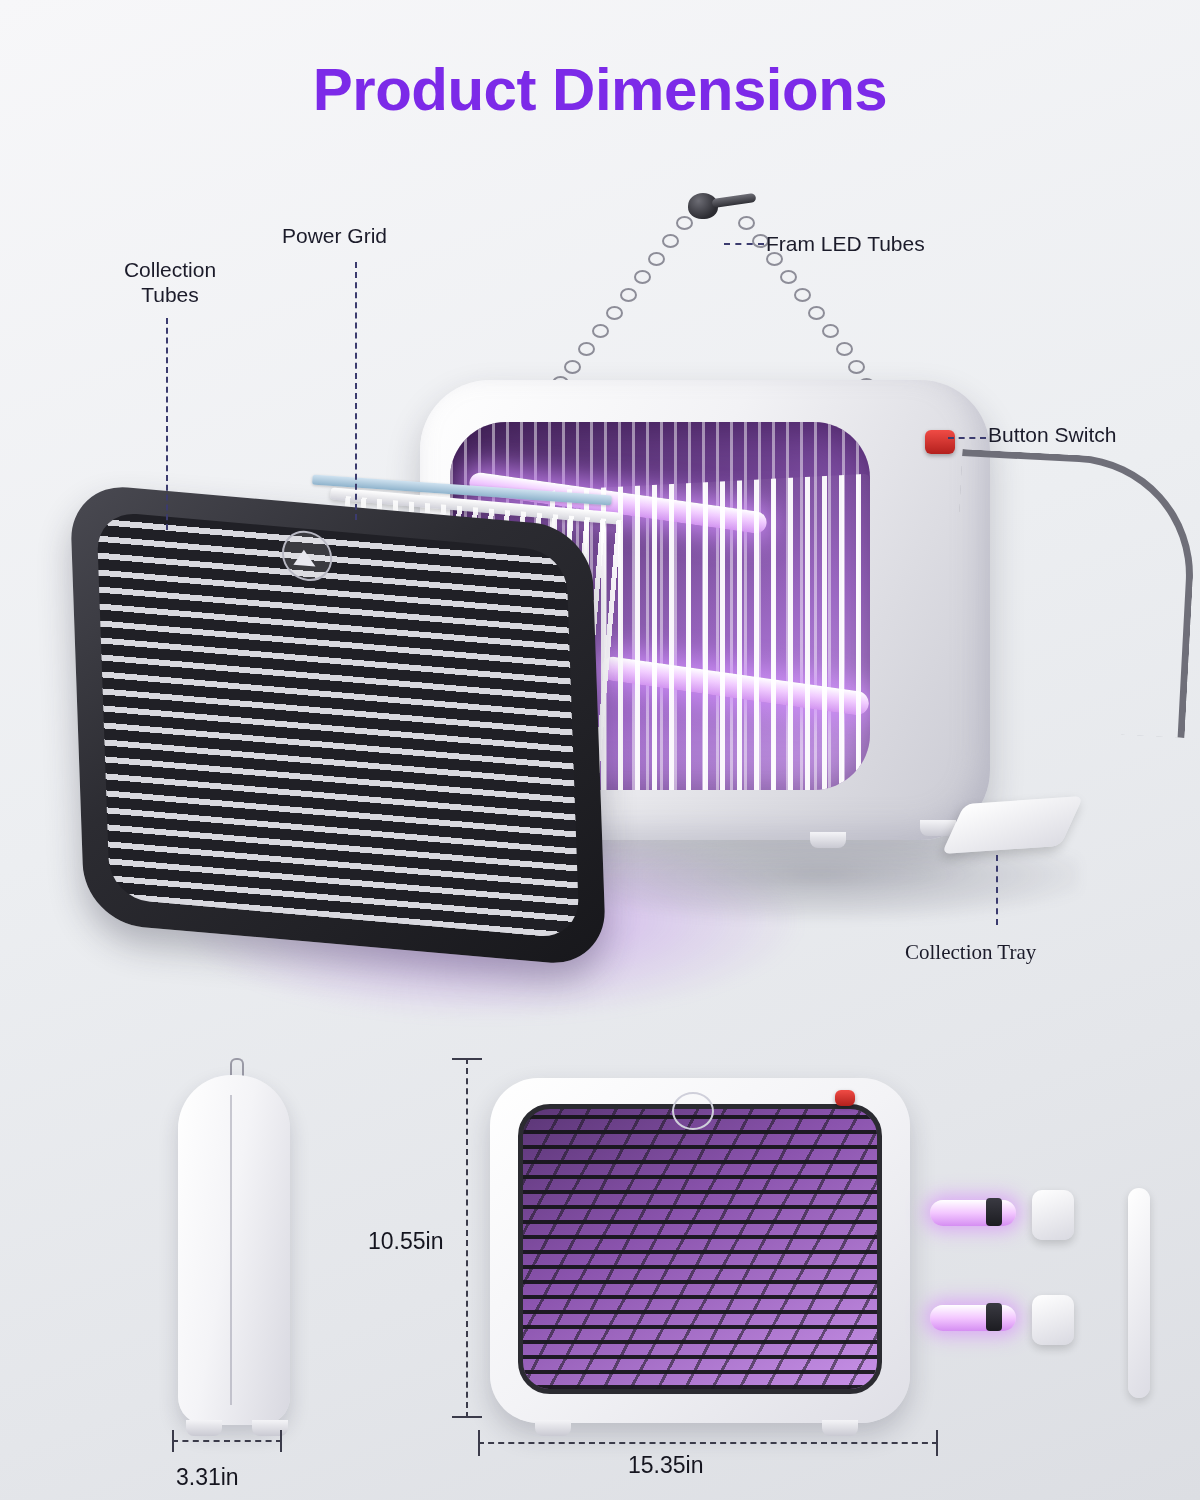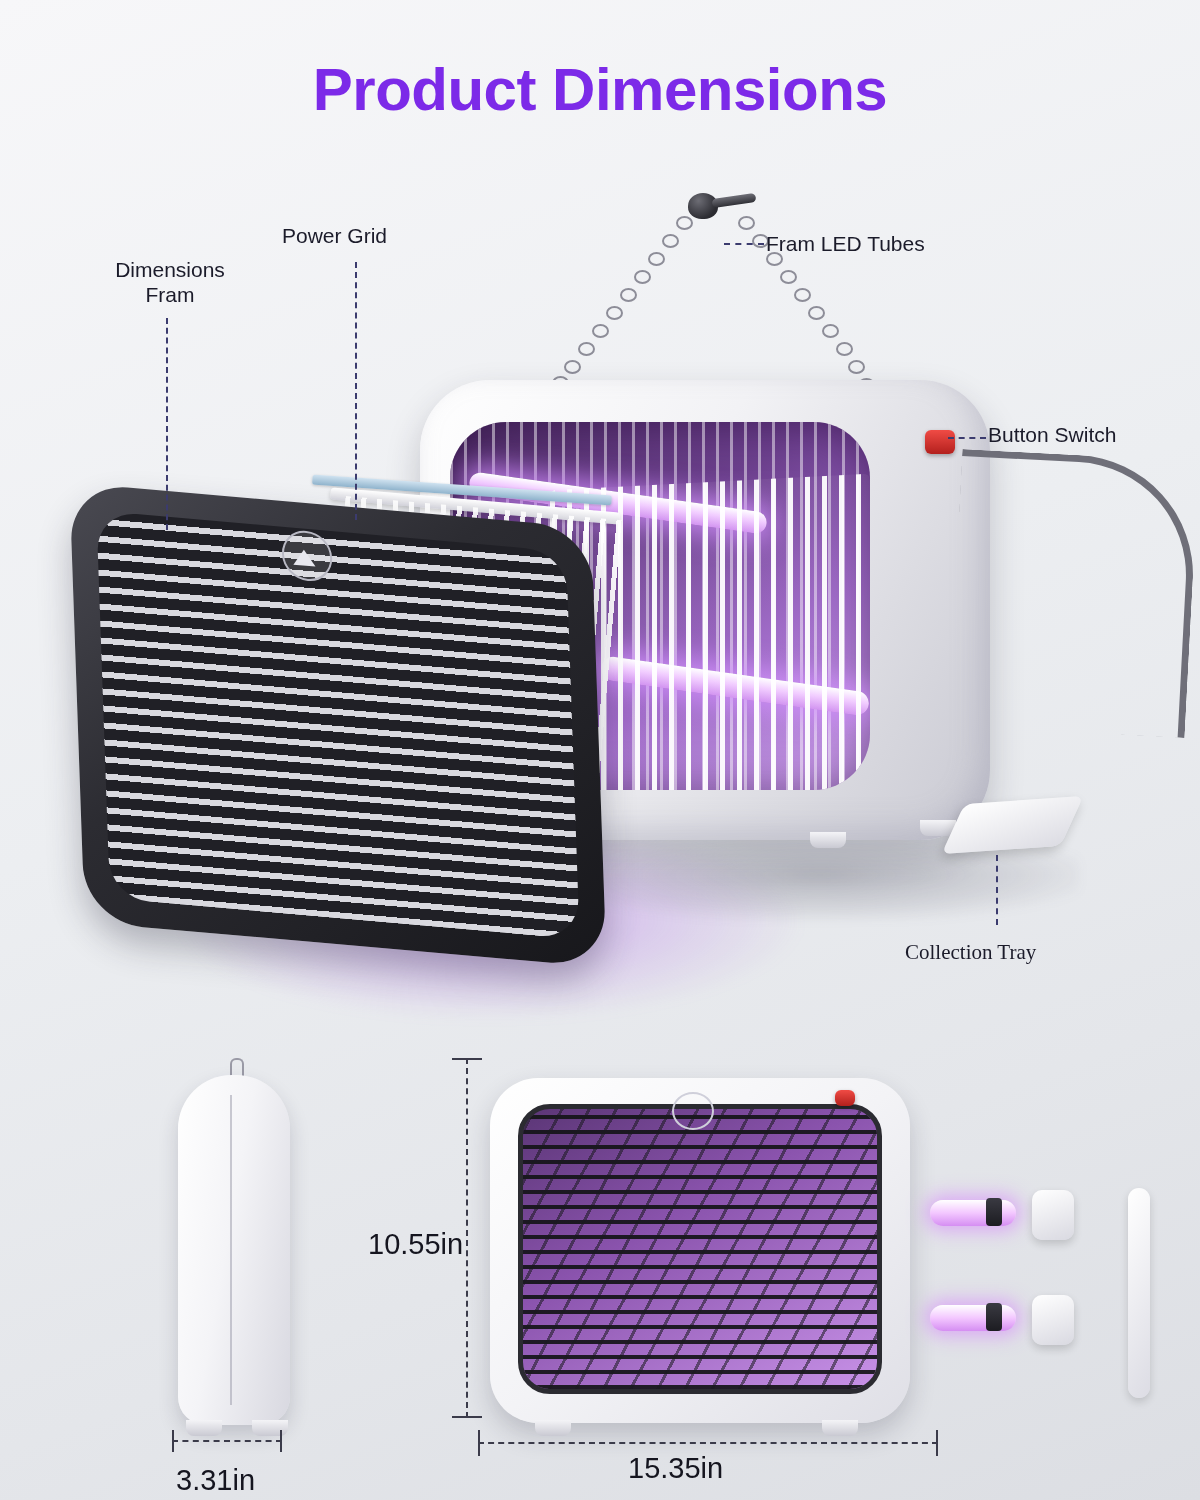--- a/index.html
+++ b/index.html
@@ -396,21 +396,21 @@
   .dim-h {
     position: absolute;
     border-top: 2px dashed #3b3b4a;
   }
   .dim-tick {
     position: absolute;
     background: #3b3b4a;
   }
   .dim-text {
     position: absolute;
-    font-size: 29px;
+    font-size: 23px;
     color: #15151f;
     white-space: nowrap;
   }
 </style>
 </head>
 <body>
 
 <div class="page">
 
   <div class="title">Product Dimensions</div>
@@ -477,22 +477,22 @@
 
     <div class="frame">
       <div class="frame-inner"></div>
       <div class="frame-badge">
         <div class="badge-mtn"></div>
       </div>
     </div>
 
     <div class="leader" style="left:166px; top:318px; height:212px;"></div>
     <div class="label center" style="left:100px; top:258px; width:140px;">
-      <div>Dimensions</div>
-      <div>Fram</div>
+      <div>Collection</div>
+      <div>Tubes</div>
     </div>
 
     <div class="leader" style="left:355px; top:262px; height:258px;"></div>
     <div class="label" style="left:282px; top:224px;">
       <span>Power Grid</span>
     </div>
 
     <div class="leader-h" style="left:724px; top:243px; width:40px;"></div>
     <div class="label" style="left:766px; top:232px;">
       <span>Fram LED Tubes</span>

